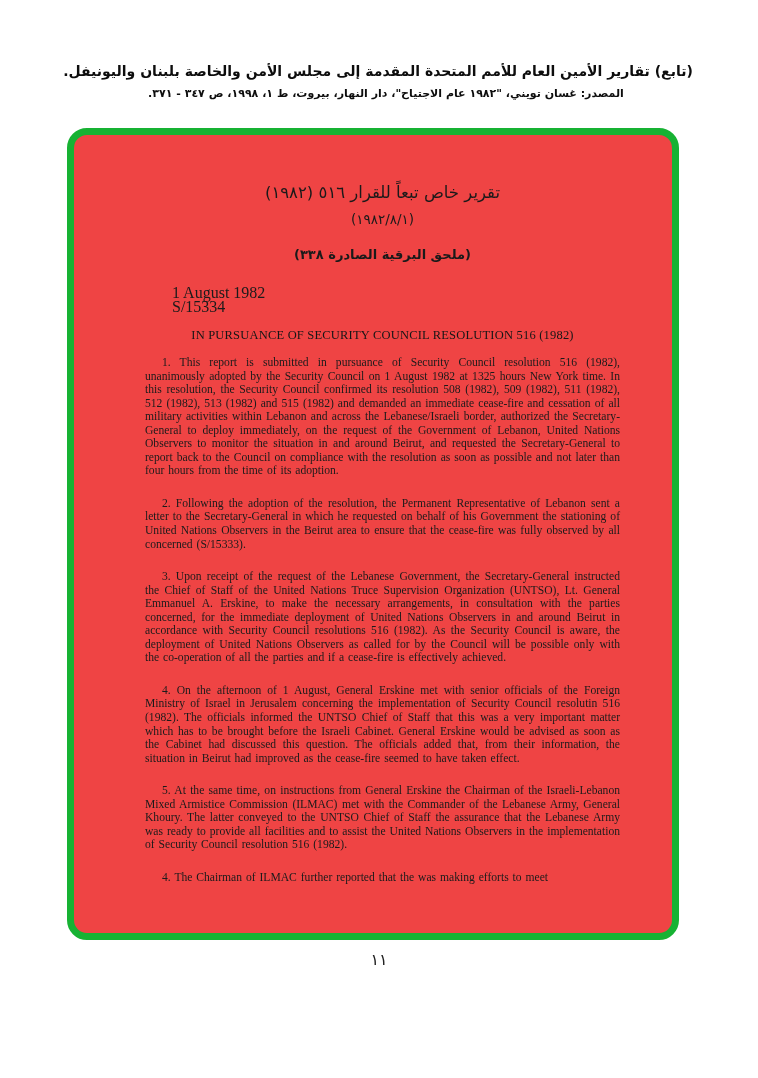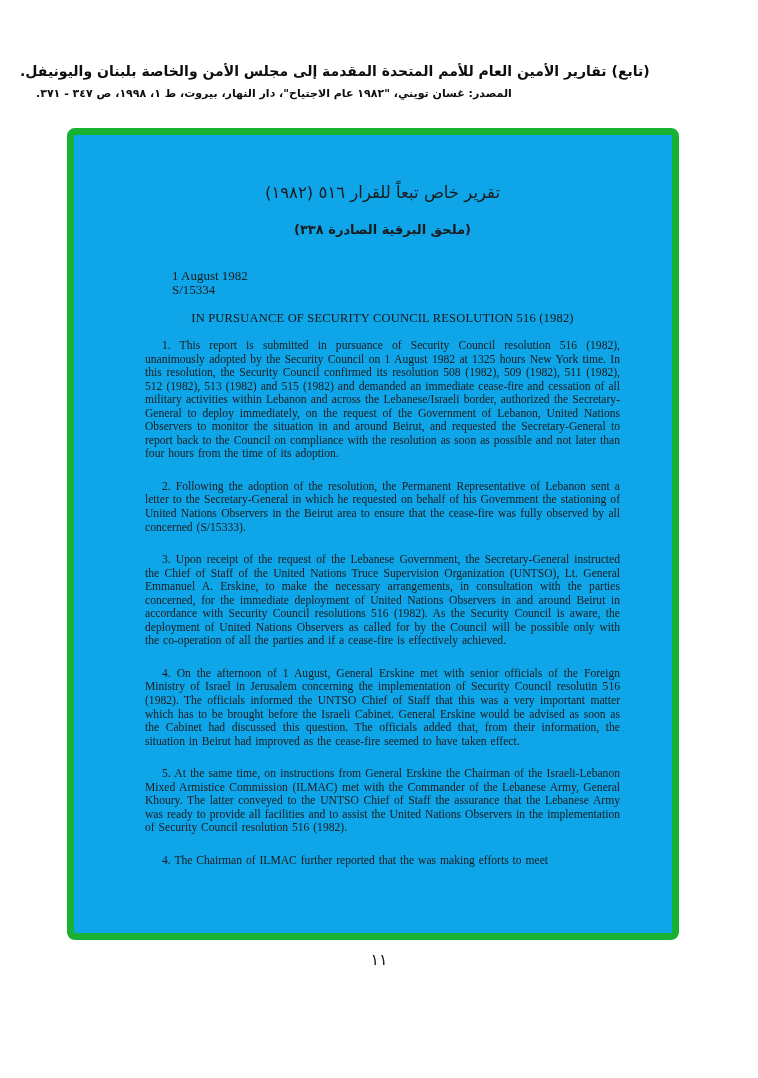--- a/index.html
+++ b/index.html
@@ -6,51 +6,51 @@
   * { margin: 0; padding: 0; box-sizing: border-box; }
   html, body { background: #ffffff; }
   body {
     width: 758px; height: 1078px; position: relative; overflow: hidden;
     font-family: "Liberation Serif", serif; color: var(--ink);
   }
 
   
   .arabic-header {
     position: absolute; top: 62px; right: 22px; left: 20px;
-    direction: rtl; text-align: left;
+    direction: rtl; text-align: center;
     font-family: "DejaVu Sans", sans-serif; color: #0d0d0d;
   }
   .ar-head-1 { font-size: 14px; font-weight: bold; line-height: 19px; }
   .ar-head-2 { font-size: 11px; font-weight: bold; line-height: 15px; margin-top: 5px; margin-left: 2px; padding-left: 14px; }
 
   
   .scan-frame {
     position: absolute; left: 67px; top: 128px; width: 612px; height: 812px;
-    border: 7px solid var(--frame-green); border-radius: 8px;
-    background: #0ea5e9;
+    border: 7px solid var(--frame-green); border-radius: 20px;
+    background: #ef4444;
   }
 
   .doc-content {
     position: absolute; inset: 0;
     padding: 47px 52px 0 71px;
   }
 
   
   .ar-title-block {
     text-align: center; direction: rtl;
     font-family: "DejaVu Sans", sans-serif; color: #1a1a1a;
   }
   .ar-t1 { font-size: 16.5px; line-height: 21px; }
   .ar-t2 { font-size: 13.5px; line-height: 18px; margin-top: 7px; letter-spacing: 2px; }
   .ar-t3 { font-size: 13px; line-height: 14px; margin-top: 20px; font-weight: bold; }
 
   
   .doc-meta {
-    margin-top: 32px; margin-left: 27px;
-    font-size: 13px; line-height: 13.5px; color: #1b1b1b;
+    margin-top: 24px; margin-left: 27px;
+    font-size: 16px; line-height: 13.5px; color: #1b1b1b;
   }
 
   
   .doc-title {
     margin-top: 15px; text-align: center;
     font-size: 12.5px; line-height: 14px; letter-spacing: 0.2px; color: #161616;
   }
 
   
   .doc-body { margin-top: 14px; }
@@ -76,20 +76,21 @@
 <div class="arabic-header">
   <div class="ar-head-1">(تابع) تقارير الأمين العام للأمم المتحدة المقدمة إلى مجلس الأمن والخاصة بلبنان واليونيفل.</div>
   <div class="ar-head-2">المصدر: غسان تويني، "١٩٨٢ عام الاجتياح"، دار النهار، بيروت، ط ١، ١٩٩٨، ص ٣٤٧ - ٣٧١.</div>
 </div>
 
 <div class="scan-frame">
   <div class="doc-content">
 
     <div class="ar-title-block">
       <div class="ar-t1">تقرير خاص تبعاً للقرار ٥١٦ (١٩٨٢)</div>
+      <div class="ar-t2">(١٩٨٢/٨/١)</div>
       <div class="ar-t3">(ملحق البرقية الصادرة ٣٣٨)</div>
     </div>
 
     <div class="doc-meta">
       <div>1 August 1982</div>
       <div>S/15334</div>
     </div>
 
     <div class="doc-title">
       <div>IN PURSUANCE OF SECURITY COUNCIL RESOLUTION 516 (1982)</div>

